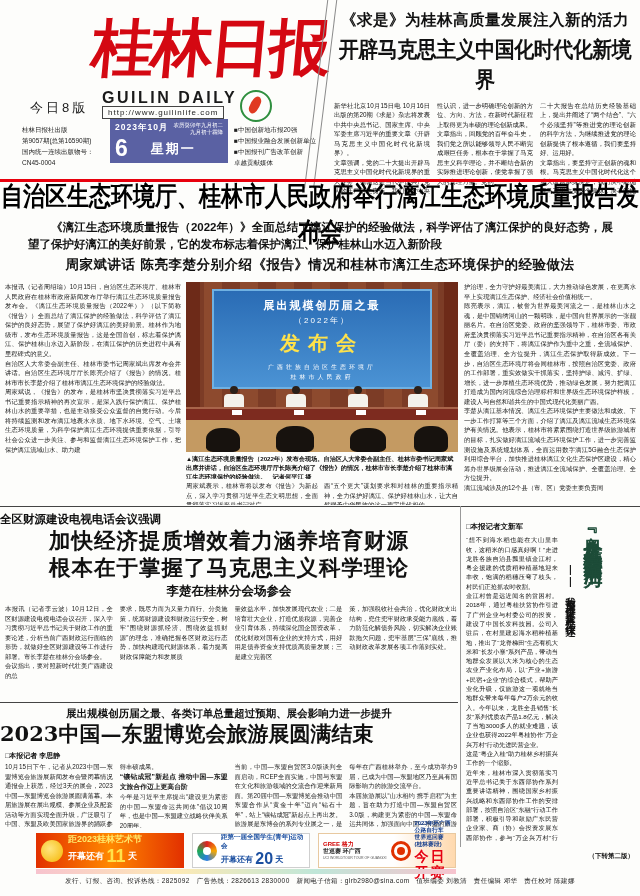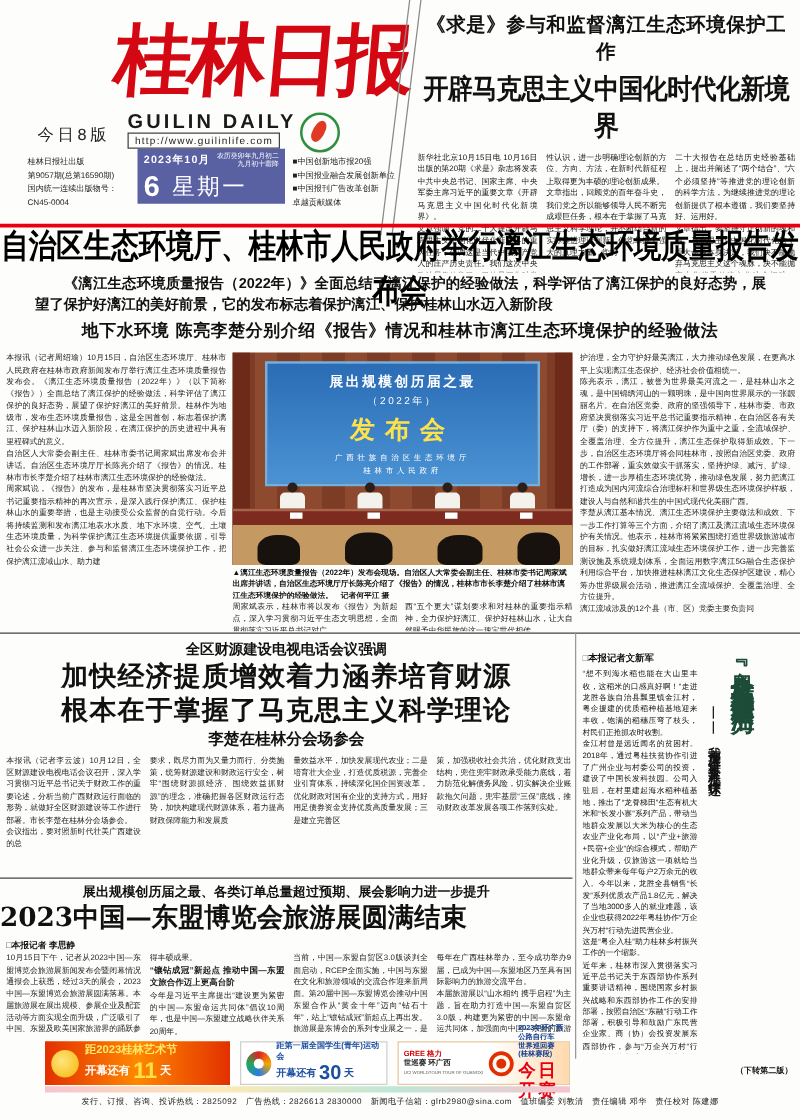--- a/index.html
+++ b/index.html
@@ -19,21 +19,21 @@
   .emblem{left:240px;top:90px;width:28px;height:28px;border:2px solid #2f8f3f;border-radius:50%;}
   .emblem i{position:absolute;left:8px;top:4px;width:10px;height:18px;background:#e03a22;
             border-radius:60% 40% 55% 45%/70% 30% 70% 30%;transform:rotate(18deg);}
   .pubinfo{left:22px;top:124px;width:86px;font-size:6.5px;line-height:1.7;color:#222;}
   .datebox{left:110px;top:119px;width:118px;height:44px;background:#5a61a3;color:#fff;padding:3px 5px;box-sizing:border-box;}
   .db-row1{display:flex;justify-content:space-between;align-items:flex-start;}
   .db-ym{font-size:8.5px;font-weight:bold;letter-spacing:1px;}
   .db-lunar{font-size:5.5px;line-height:1.3;text-align:right;}
   .db-row2{display:flex;align-items:center;gap:8px;margin-top:1px;}
   .db-day{font-size:23px;font-weight:bold;letter-spacing:2px;line-height:1;}
-  .db-week{font-size:18px;font-weight:normal;letter-spacing:2px;}
+  .db-week{font-size:13px;font-weight:bold;letter-spacing:2px;margin-left:13px;}
   .accolades{left:234px;top:124px;width:102px;font-size:6.5px;line-height:1.7;color:#222;}
   .diag{width:1px;height:195px;background:#8a8a8a;top:-6px;transform:rotate(7deg);}
   .qiushi{left:334px;top:10px;width:302px;}
   .q-kicker{font-size:15.5px;font-weight:bold;text-align:center;letter-spacing:0.5px;}
   .q-head{font-size:20px;font-weight:900;text-align:center;letter-spacing:-0.5px;margin-top:7px;transform:scaleY(1.1);}
   .q-cols{display:flex;gap:7px;margin-top:9px;}
   .q-col{flex:1;font-size:6.3px;line-height:1.5;height:96px;overflow:hidden;}
 
   .rule-red{left:0;top:179px;width:640px;height:3px;background:#e8000d;}
 
@@ -64,21 +64,21 @@
   .namecard{top:128px;width:10px;height:5px;background:#fff;}
   .floor{left:0;top:138px;width:272px;height:32px;background:#c49a62;}
   .aud{background:#17120e;border-radius:45% 45% 20% 20%;top:146px;}
   .photo-cap{left:186px;top:455px;width:272px;height:24px;font-size:6.2px;font-weight:bold;line-height:1.45;overflow:hidden;}
   .below-l{left:186px;top:481px;width:132px;height:24px;}
   .below-r{left:324px;top:481px;width:134px;height:24px;}
 
   .hrule{background:#444;height:1px;}
 
   
-  .fin-kicker{left:0;top:512px;width:458px;text-align:center;font-size:11.5px;font-weight:bold;}
+  .fin-kicker{left:0;top:512px;width:458px;text-align:left;font-size:11.5px;font-weight:bold;}
   .fin-h{left:0;width:458px;text-align:center;font-family:"DejaVu Serif",serif;font-size:21.5px;font-weight:900;letter-spacing:1px;}
   .fin-sub{left:0;top:583px;width:458px;text-align:center;font-family:"DejaVu Serif",serif;font-size:12.5px;font-weight:bold;}
   .fin-cols{left:5px;top:604px;width:452px;height:94px;display:flex;gap:7px;}
   .fin-col{flex:1;height:94px;overflow:hidden;}
 
   
   .expo-kicker{left:0;top:707px;width:458px;text-align:center;font-size:10.5px;font-weight:bold;}
   .expo-head{left:0;top:720px;width:458px;text-align:left;font-family:"DejaVu Serif",serif;font-size:21px;font-weight:900;}
   .expo-byline{left:5px;top:751px;font-size:7px;font-weight:bold;}
   .expo-cols{left:5px;top:762px;width:452px;height:66px;display:flex;gap:7px;}
@@ -161,37 +161,37 @@
   <div class="abs accolades">
     <div>■中国创新地市报20强</div>
     <div>■中国报业融合发展创新单位</div>
     <div>■中国报刊广告改革创新</div>
     <div>卓越贡献媒体</div>
   </div>
   <div class="abs diag" style="left:316px;"></div>
   <div class="abs diag" style="left:325px;"></div>
 
   <div class="abs qiushi">
-    <div class="q-kicker">《求是》参与和监督漓江生态环境保护工作</div>
+    <div class="q-kicker">《求是》为桂林高质量发展注入新的活力</div>
     <div class="q-head">开辟马克思主义中国化时代化新境界</div>
     <div class="q-cols">
       <div class="q-col just pre">新华社北京10月15日电 10月16日出版的第20期《求是》杂志将发表中共中央总书记、国家主席、中央军委主席习近平的重要文章《开辟马克思主义中国化时代化新境界》。
 文章强调，党的二十大提出开辟马克思主义中国化时代化新境界的重大任务，强调这是当代中国共产党人的庄严历史责任。我们这次中央政治局集体学习，目的是深化对党的理论创新的规律</div>
       <div class="q-col just pre">性认识，进一步明确理论创新的方位、方向、方法，在新时代新征程上取得更为丰硕的理论创新成果。
 文章指出，回顾党的百年奋斗史，我们党之所以能够领导人民不断完成艰巨任务，根本在于掌握了马克思主义科学理论，并不断结合新的实际推进理论创新，使党掌握了强大的真理力量。党的</div>
       <div class="q-col just pre">二十大报告在总结历史经验基础上，提出并阐述了“两个结合”、“六个必须坚持”等推进党的理论创新的科学方法，为继续推进党的理论创新提供了根本遵循，我们要坚持好、运用好。
 文章指出，要坚持守正创新的魂和根。马克思主义中国化时代化这个重大命题本身决定，我们决不能抛弃马克思主义这个魂脉，决不能抛弃中华优秀传统文化这个根脉。（下转第八版）</div>
     </div>
   </div>
 
   <div class="abs rule-red"></div>
 
   <div class="abs banner-head">自治区生态环境厅、桂林市人民政府举行漓江生态环境质量报告发布会</div>
   <div class="abs banner-deck just">《漓江生态环境质量报告（2022年）》全面总结了漓江保护的经验做法，科学评估了漓江保护的良好态势，展望了保护好漓江的美好前景，它的发布标志着保护漓江、保护桂林山水迈入新阶段</div>
-  <div class="abs banner-sub">地下水环境 陈亮李楚分别介绍《报告》情况和桂林市漓江生态环境保护的经验做法</div>
+  <div class="abs banner-sub">周家斌讲话 陈亮李楚分别介绍《报告》情况和桂林市漓江生态环境保护的经验做法</div>
 
   <div class="abs bodytext just pre l-col">本报讯（记者周绍瑜）10月15日，自治区生态环境厅、桂林市人民政府在桂林市政府新闻发布厅举行漓江生态环境质量报告发布会。《漓江生态环境质量报告（2022年）》（以下简称《报告》）全面总结了漓江保护的经验做法，科学评估了漓江保护的良好态势，展望了保护好漓江的美好前景。桂林作为地级市，发布生态环境质量报告，这是全国首创，标志着保护漓江、保护桂林山水迈入新阶段，在漓江保护的历史进程中具有里程碑式的意义。
 自治区人大常委会副主任、桂林市委书记周家斌出席发布会并讲话。自治区生态环境厅厅长陈亮介绍了《报告》的情况。桂林市市长李楚介绍了桂林市漓江生态环境保护的经验做法。
 周家斌说，《报告》的发布，是桂林市坚决贯彻落实习近平总书记重要指示精神的再次宣示，是深入践行保护漓江、保护桂林山水的重要举措，也是主动接受公众监督的自觉行动。今后将持续监测和发布漓江地表水水质、地下水环境、空气、土壤生态环境质量，为科学保护漓江生态环境提供重要依据，引导社会公众进一步关注、参与和监督漓江生态环境保护工作，把保护漓江流域山水、助力建</div>
 
   <div class="abs photo">
     <div class="abs pillar" style="left:0;"></div>
     <div class="abs pillar" style="right:0;"></div>
     <div class="abs screen">
       <div class="sc-title">展出规模创历届之最</div>
@@ -285,21 +285,21 @@
           <span>天</span>
         </div>
       </div>
     </div>
     <div class="ad2">
       <div class="ad2-logo"></div>
       <div>
         <div class="ad2-l1">距第一届全国学生(青年)运动会</div>
         <div class="ad2-l2">
           <span>开幕还有</span>
-          <span class="ad2-num">30</span>
+          <span class="ad2-num">20</span>
           <span>天</span>
         </div>
       </div>
     </div>
     <div class="ad3">
       <div class="ad3-left">
         <div class="ad3-sponsor">GREE 格力</div>
         <div class="ad3-series">世巡赛 环广西</div>
         <div class="ad3-sub">UCI WORLDTOUR TOUR OF GUANGXI</div>
       </div>

